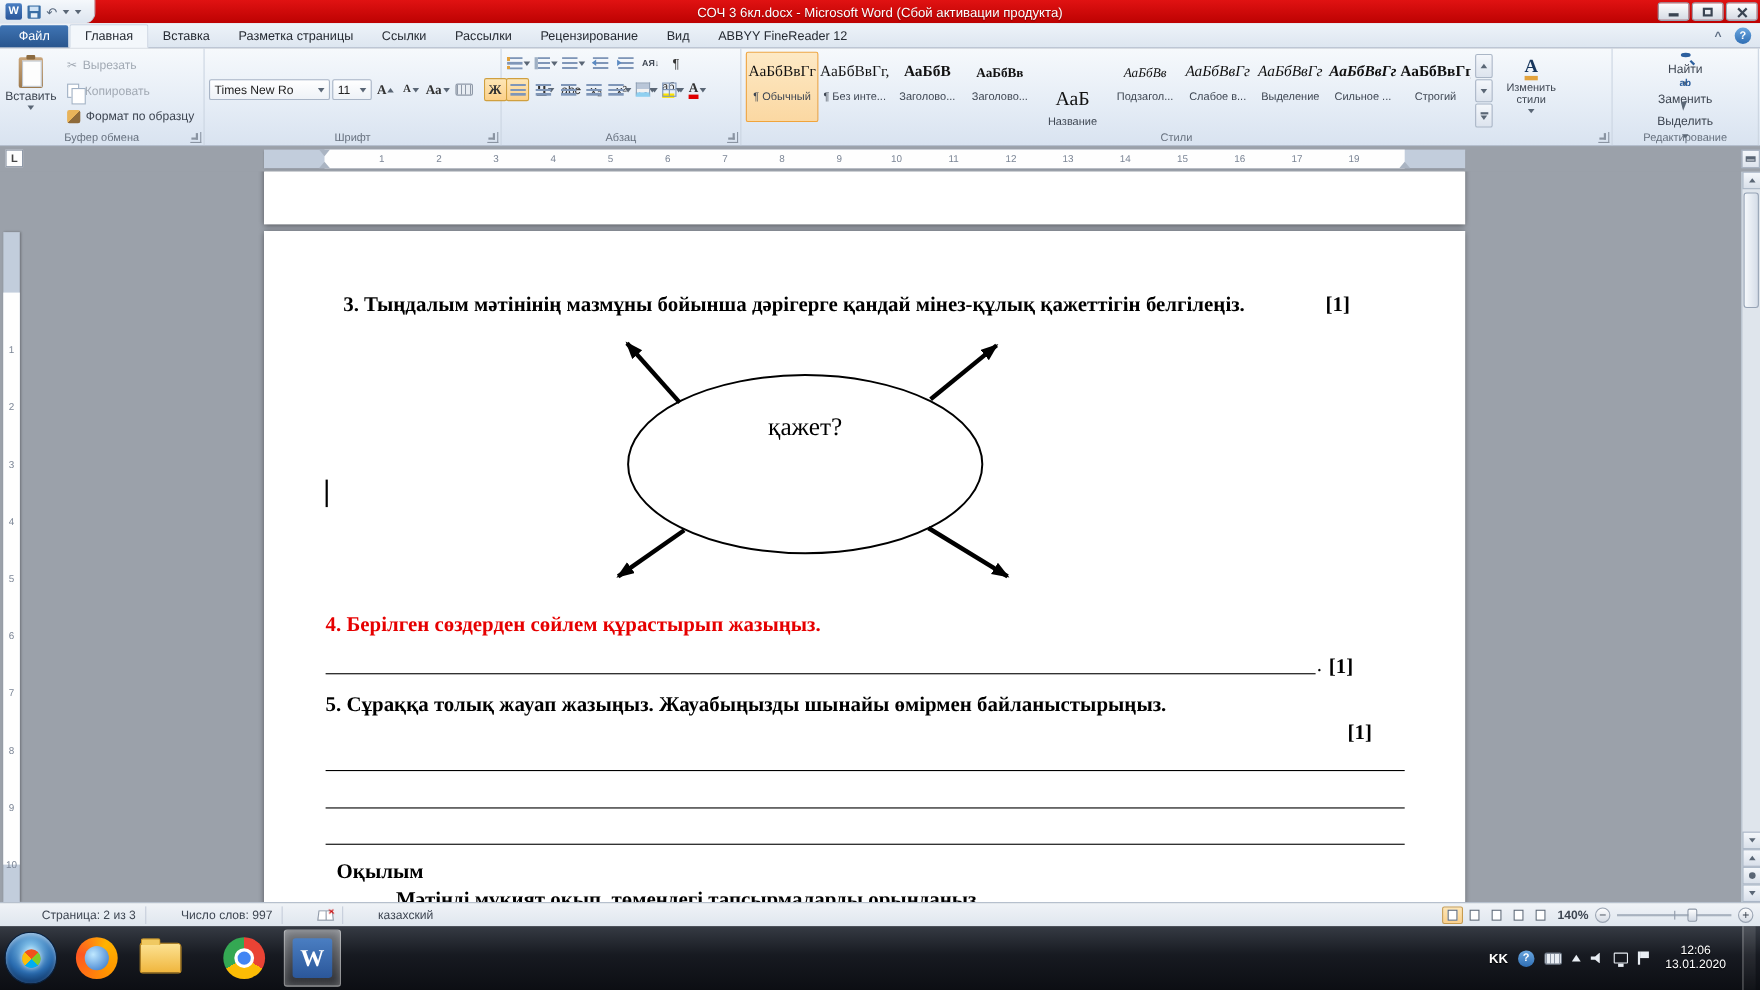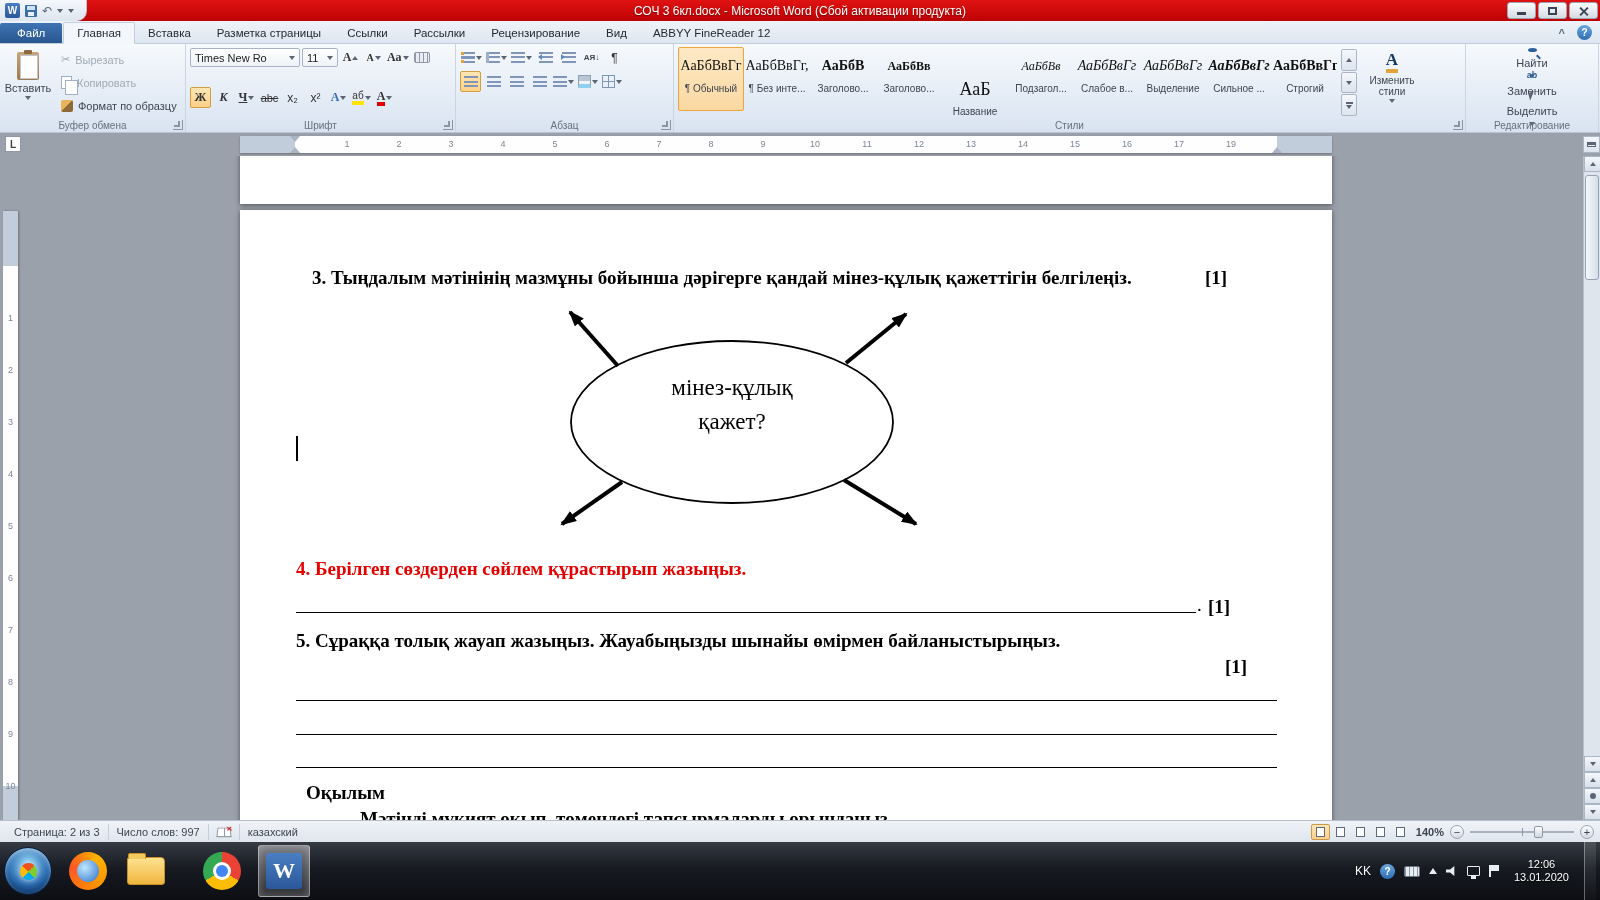--- a/index.html
+++ b/index.html
@@ -45,21 +45,21 @@
 .paste-btn{width:48px;height:68px;display:flex;flex-direction:column;align-items:center;justify-content:flex-start;border:1px solid transparent;border-radius:3px;font-size:11px;color:#3e4652;gap:2px;padding-top:4px;}
 .clipboard-icon{width:22px;height:28px;background:linear-gradient(#c9a57a,#a5severe);background:linear-gradient(#c9a57a,#9d7a4e);border-radius:2px;position:relative;}
 .clipboard-icon::before{content:"";position:absolute;left:3px;top:3px;width:16px;height:22px;background:#fdfdfd;border:1px solid #c0c6ce;}
 .clipboard-icon::after{content:"";position:absolute;left:7px;top:-2px;width:8px;height:4px;background:#8b6a40;border-radius:1px;}
 .clip-col{display:flex;flex-direction:column;gap:2px;padding-top:2px;}
 .small-btn{height:21px;display:flex;align-items:center;gap:5px;padding:0 4px;font-size:11px;color:#3e4652;border:1px solid transparent;border-radius:2px;white-space:nowrap;}
 .small-btn.disabled{color:#a2aab4;}
 .ic-copy{width:11px;height:13px;border:1px solid #9fb0c4;background:#fff;position:relative;}
 .ic-copy::before{content:"";position:absolute;left:3px;top:3px;width:11px;height:13px;border:1px solid #9fb0c4;background:#fff;}
 .ic-brush{width:12px;height:12px;background:linear-gradient(135deg,#e8b35a 50%,#8e6a3a 50%);border-radius:2px;}
-.g-font{width:270px;display:flex;flex-direction:column;gap:19px;}
+.g-font{width:270px;display:flex;gap:7px;}
 .frow{display:flex;align-items:center;gap:2px;}
 .combo{height:19px;border:1px solid #a9b5c6;background:linear-gradient(#fff,#eef2f7);font-size:11px;color:#222;display:flex;align-items:center;justify-content:space-between;padding:0 4px;border-radius:2px;}
 .combo.fname{width:110px;}
 .combo.fsize{width:36px;}
 .ibtn{min-width:21px;height:21px;display:flex;align-items:center;justify-content:center;gap:1px;border:1px solid transparent;border-radius:2px;font-size:12px;color:#333;}
 .ibtn.active{background:linear-gradient(#fee6b5,#fcd089);border-color:#d0a03f;}
 .serifb{font-family:"Liberation Serif",serif;font-weight:bold;}
 .serifi{font-family:"Liberation Serif",serif;font-style:italic;font-weight:bold;}
 .serifu{font-family:"Liberation Serif",serif;text-decoration:underline;font-weight:bold;}
 .strike{text-decoration:line-through;font-size:11px;}
@@ -139,21 +139,21 @@
 .wline{position:absolute;left:56px;width:981px;border-top:1px solid #000;}
 .scrollbar{position:absolute;right:0;top:0;bottom:0;width:17px;background:#dfe5ec;border-left:1px solid #b6c0cd;}
 .sb-btn{width:17px;height:16px;background:linear-gradient(#f4f7fb,#d9e0ea);border:1px solid #aab6c6;display:flex;align-items:center;justify-content:center;}
 .sb-up{position:absolute;top:0;}
 .sb-thumb{position:absolute;top:19px;left:1px;width:14px;height:105px;background:linear-gradient(to right,#f6f9fc,#d5dde8);border:1px solid #96a3b5;border-radius:3px;}
 .sb-cluster{position:absolute;bottom:0;left:0;display:flex;flex-direction:column;}
 .dot-ic{width:6px;height:6px;border-radius:50%;background:#5a6675;}
 
 
 .statusbar{position:absolute;top:820px;left:0;right:0;height:22px;background:linear-gradient(#f0f3f7,#dfe6ee);border-top:1px solid #b6c0cd;display:flex;align-items:center;font-size:11px;color:#3e4652;padding:0 6px;}
-.sb-item{padding:0 8px;border-right:1px solid #c6cedb;height:16px;display:flex;align-items:center;gap:5px;}
+.sb-item{padding:0 8px;border-right:1px solid #c6cedb;height:16px;display:flex;align-items:center;gap:5px;margin-left:24px;}
 .book-ic{width:14px;height:10px;background:#fff;border:1px solid #8f99a8;position:relative;transform:perspective(20px) rotateX(20deg);}
 .book-ic::before{content:"";position:absolute;left:6px;top:0;bottom:0;width:1px;background:#8f99a8;}
 .book-ic::after{content:"✕";position:absolute;right:-3px;top:-4px;color:#d00000;font-size:8px;font-weight:bold;}
 .sb-right{margin-left:auto;display:flex;align-items:center;gap:6px;}
 .viewbtns{display:flex;gap:1px;}
 .vb{width:19px;height:16px;border:1px solid transparent;border-radius:2px;display:flex;align-items:center;justify-content:center;}
 .vb.active{background:linear-gradient(#fee6b5,#fcd089);border-color:#c79b4e;}
 .vb i{display:block;width:9px;height:10px;background:#fff;border:1px solid #5f6b7a;}
 .zoomtxt{font-weight:bold;}
 .zslider{width:104px;height:14px;position:relative;}
@@ -170,21 +170,21 @@
 .ff{width:38px;height:38px;border-radius:50%;background:conic-gradient(from 140deg,#ff9500,#ff5722 40%,#ffb300 70%,#ff9500);position:relative;}
 .ff::after{content:"";position:absolute;left:8px;top:8px;width:22px;height:22px;border-radius:50%;background:radial-gradient(circle at 35% 35%,#bfe8ff,#2a6fc9);}
 .folder{width:38px;height:28px;background:linear-gradient(#fce292,#f0b63e);border:1px solid #c89225;border-radius:2px 4px 3px 3px;position:relative;}
 .folder::before{content:"";position:absolute;left:0;top:-5px;width:16px;height:5px;background:#f0c961;border:1px solid #c89225;border-bottom:none;border-radius:2px 2px 0 0;}
 .chrome{width:38px;height:38px;border-radius:50%;background:conic-gradient(#ea4335 0 120deg,#fbbc05 120deg 240deg,#34a853 240deg 360deg);position:relative;}
 .chrome::before{content:"";position:absolute;left:10px;top:10px;width:18px;height:18px;border-radius:50%;background:#fff;}
 .chrome::after{content:"";position:absolute;left:13px;top:13px;width:12px;height:12px;border-radius:50%;background:#4285f4;}
 .tb-active{background:linear-gradient(rgba(255,255,255,.35),rgba(255,255,255,.12));border:1px solid rgba(255,255,255,.45);box-shadow:inset 0 0 8px rgba(255,255,255,.3);width:52px;height:52px;}
 .wordtile{width:36px;height:36px;border-radius:3px;background:linear-gradient(#4a7ec2,#2b579a);color:#fff;font-size:22px;font-weight:bold;text-align:center;line-height:36px;font-family:"Liberation Serif",serif;}
 .tray{margin-left:auto;display:flex;align-items:center;gap:9px;color:#fff;padding-right:4px;height:100%;}
-.tray-lang{font-size:12px;font-weight:normal;text-shadow:0 1px 1px #000;text-align:center;}
+.tray-lang{font-size:12px;font-weight:bold;text-shadow:0 1px 1px #000;text-align:center;}
 .tray-help{width:15px;height:15px;border-radius:50%;background:linear-gradient(#6aa7e0,#2f6eb4);font-size:10px;font-weight:bold;text-align:center;line-height:15px;}
 .kbd-ic{width:16px;height:11px;background:#e8edf3;border-radius:2px;background-image:repeating-linear-gradient(to right,#8f99a8 0 1px,transparent 1px 4px);border:1px solid #6a7482;}
 .tri-up-w{width:0;height:0;border-left:4px solid transparent;border-right:4px solid transparent;border-bottom:6px solid #e8edf3;}
 .vol-ic{width:12px;height:10px;background:#e8edf3;clip-path:polygon(0 35%,35% 35%,70% 0,70% 100%,35% 65%,0 65%);}
 .net-ic{width:13px;height:10px;border:1px solid #e8edf3;border-radius:1px;position:relative;}
 .net-ic::after{content:"";position:absolute;left:3px;bottom:-4px;width:5px;height:3px;background:#e8edf3;}
 .flag-ic{width:10px;height:12px;border-left:2px solid #e8edf3;position:relative;}
 .flag-ic::before{content:"";position:absolute;left:0;top:0;width:8px;height:6px;background:#e8edf3;}
 .clock{text-align:center;font-size:11px;line-height:13px;text-shadow:0 1px 1px #000;padding:0 6px;}
 .showdesk{width:12px;height:100%;border-left:1px solid rgba(255,255,255,.35);background:linear-gradient(rgba(255,255,255,.12),rgba(255,255,255,.02));}
@@ -526,21 +526,20 @@
               <path d="M0,0 L16,6 L0,12 z" fill="#000"></path>
             </marker>
           </defs>
           <ellipse cx="192" cy="122" rx="161" ry="81" fill="#fff" stroke="#000" stroke-width="1.8"></ellipse>
           <line x1="78" y1="66" x2="30" y2="12" stroke="#000" stroke-width="4" marker-end="url(#ah)"></line>
           <line x1="306" y1="63" x2="366" y2="14" stroke="#000" stroke-width="4" marker-end="url(#ah)"></line>
           <line x1="82" y1="182" x2="22" y2="224" stroke="#000" stroke-width="4" marker-end="url(#ah)"></line>
           <line x1="304" y1="180" x2="376" y2="224" stroke="#000" stroke-width="4" marker-end="url(#ah)"></line>
         </svg>
         <div class="ellipse-text">
-          <div>мінез-құлық</div>
           <div>қажет?</div>
         </div>
       </div>
 
       <span class="caret"></span>
 
       <div class="doc b red" style="left:56px;top:348px;">4. Берілген сөздерден сөйлем құрастырып жазыңыз.</div>
       <div class="ansline"></div>
       <div class="doc period">.</div>
       <div class="doc b" style="left:968px;top:386px;">[1]</div>

